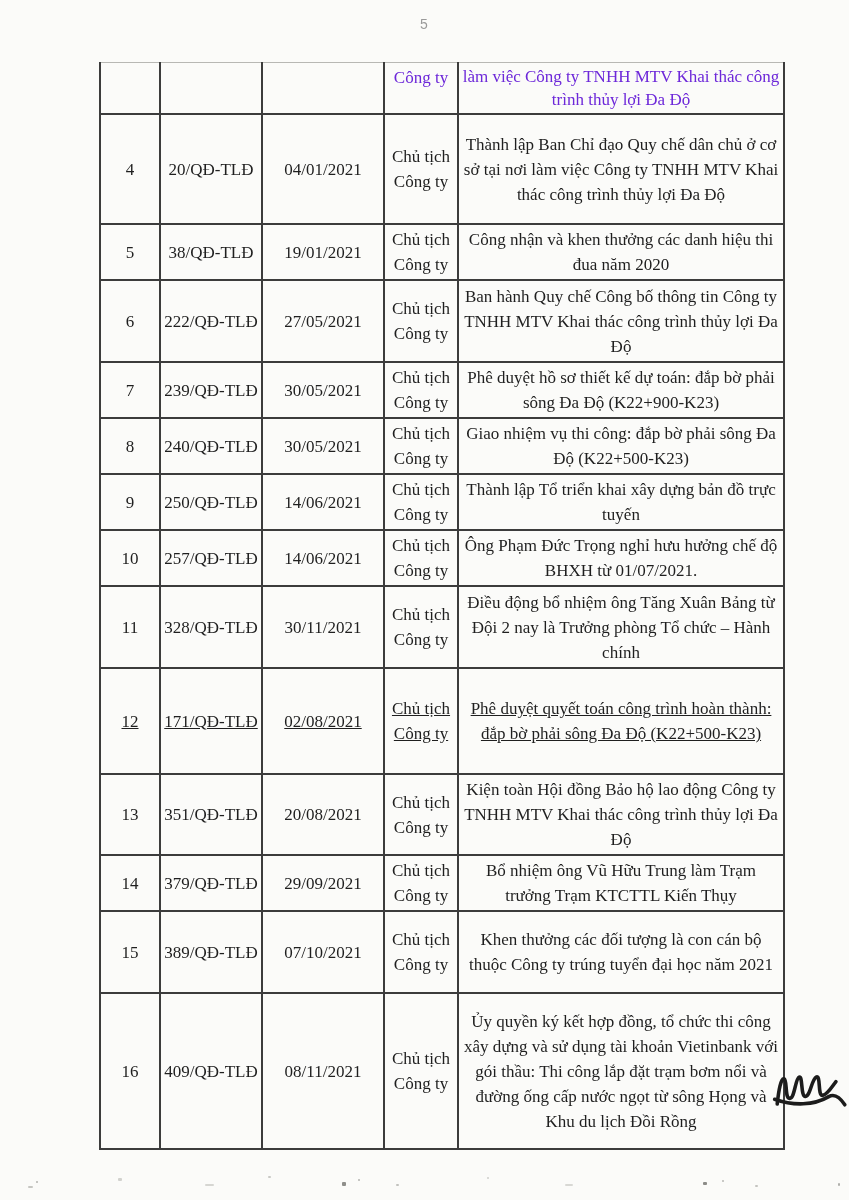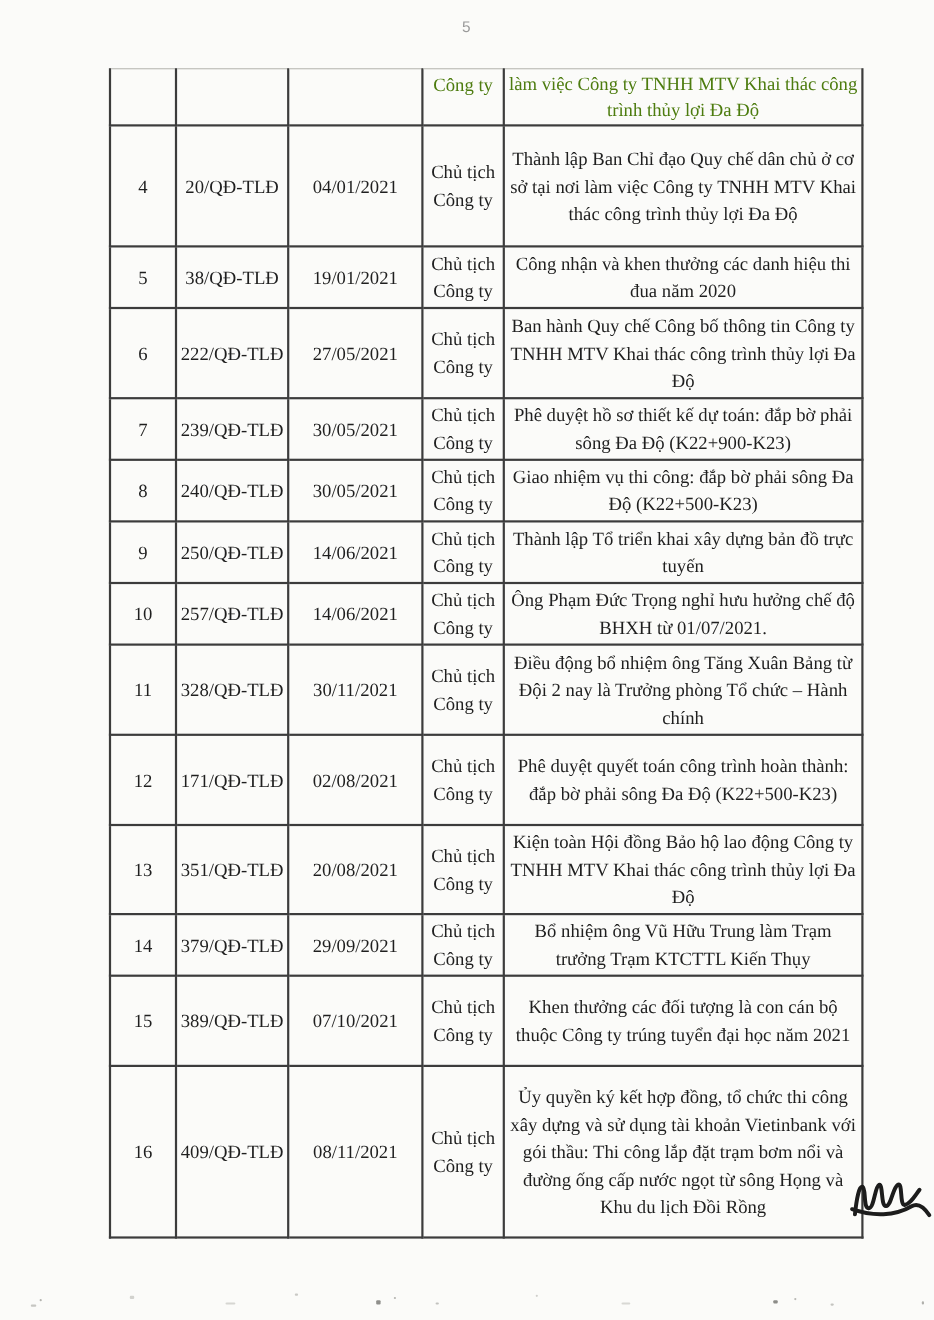--- a/index.html
+++ b/index.html
@@ -31,21 +31,21 @@
     line-height:25px;
     padding:2px 3px;
     word-wrap:break-word;
   }
   .c-num,.c-doc,.c-date,.c-issuer{text-align:center;}
   .c-desc{text-align:center;padding-left:6px;padding-right:3px;}
   
   tr.cont{height:46px;}
   tr.cont td{
     border-top:1px solid #b8b8b4;
-    color:#4d7c0f;
+    color:#6d28d9;
     line-height:23px;
   }
   tr.cont .c-issuer{vertical-align:top;padding-top:3px;}
   .signature{
     position:absolute;left:771px;top:1064px;
     width:76px;height:56px;
     transform:rotate(-7deg);
   }
   .signature svg{display:block;width:100%;height:100%;}
   .noise-speck{position:absolute;border-radius:1px;}
@@ -120,21 +120,21 @@
         <td class="c-issuer">Chủ tịch Công ty</td>
         <td class="c-desc">Ông Phạm Đức Trọng nghỉ hưu hưởng chế độ BHXH từ 01/07/2021.</td>
       </tr>
       <tr style="height: 82px;">
         <td class="c-num">11</td>
         <td class="c-doc">328/QĐ-TLĐ</td>
         <td class="c-date">30/11/2021</td>
         <td class="c-issuer">Chủ tịch Công ty</td>
         <td class="c-desc">Điều động bổ nhiệm ông Tăng Xuân Bảng từ Đội 2 nay là Trưởng phòng Tổ chức – Hành chính</td>
       </tr>
-      <tr style="height: 82px;">
+      <tr style="height: 106px; text-decoration: underline;">
         <td class="c-num">12</td>
         <td class="c-doc">171/QĐ-TLĐ</td>
         <td class="c-date">02/08/2021</td>
         <td class="c-issuer">Chủ tịch Công ty</td>
         <td class="c-desc">Phê duyệt quyết toán công trình hoàn thành: đắp bờ phải sông Đa Độ (K22+500-K23)</td>
       </tr>
       <tr style="height: 78px;">
         <td class="c-num">13</td>
         <td class="c-doc">351/QĐ-TLĐ</td>
         <td class="c-date">20/08/2021</td>

